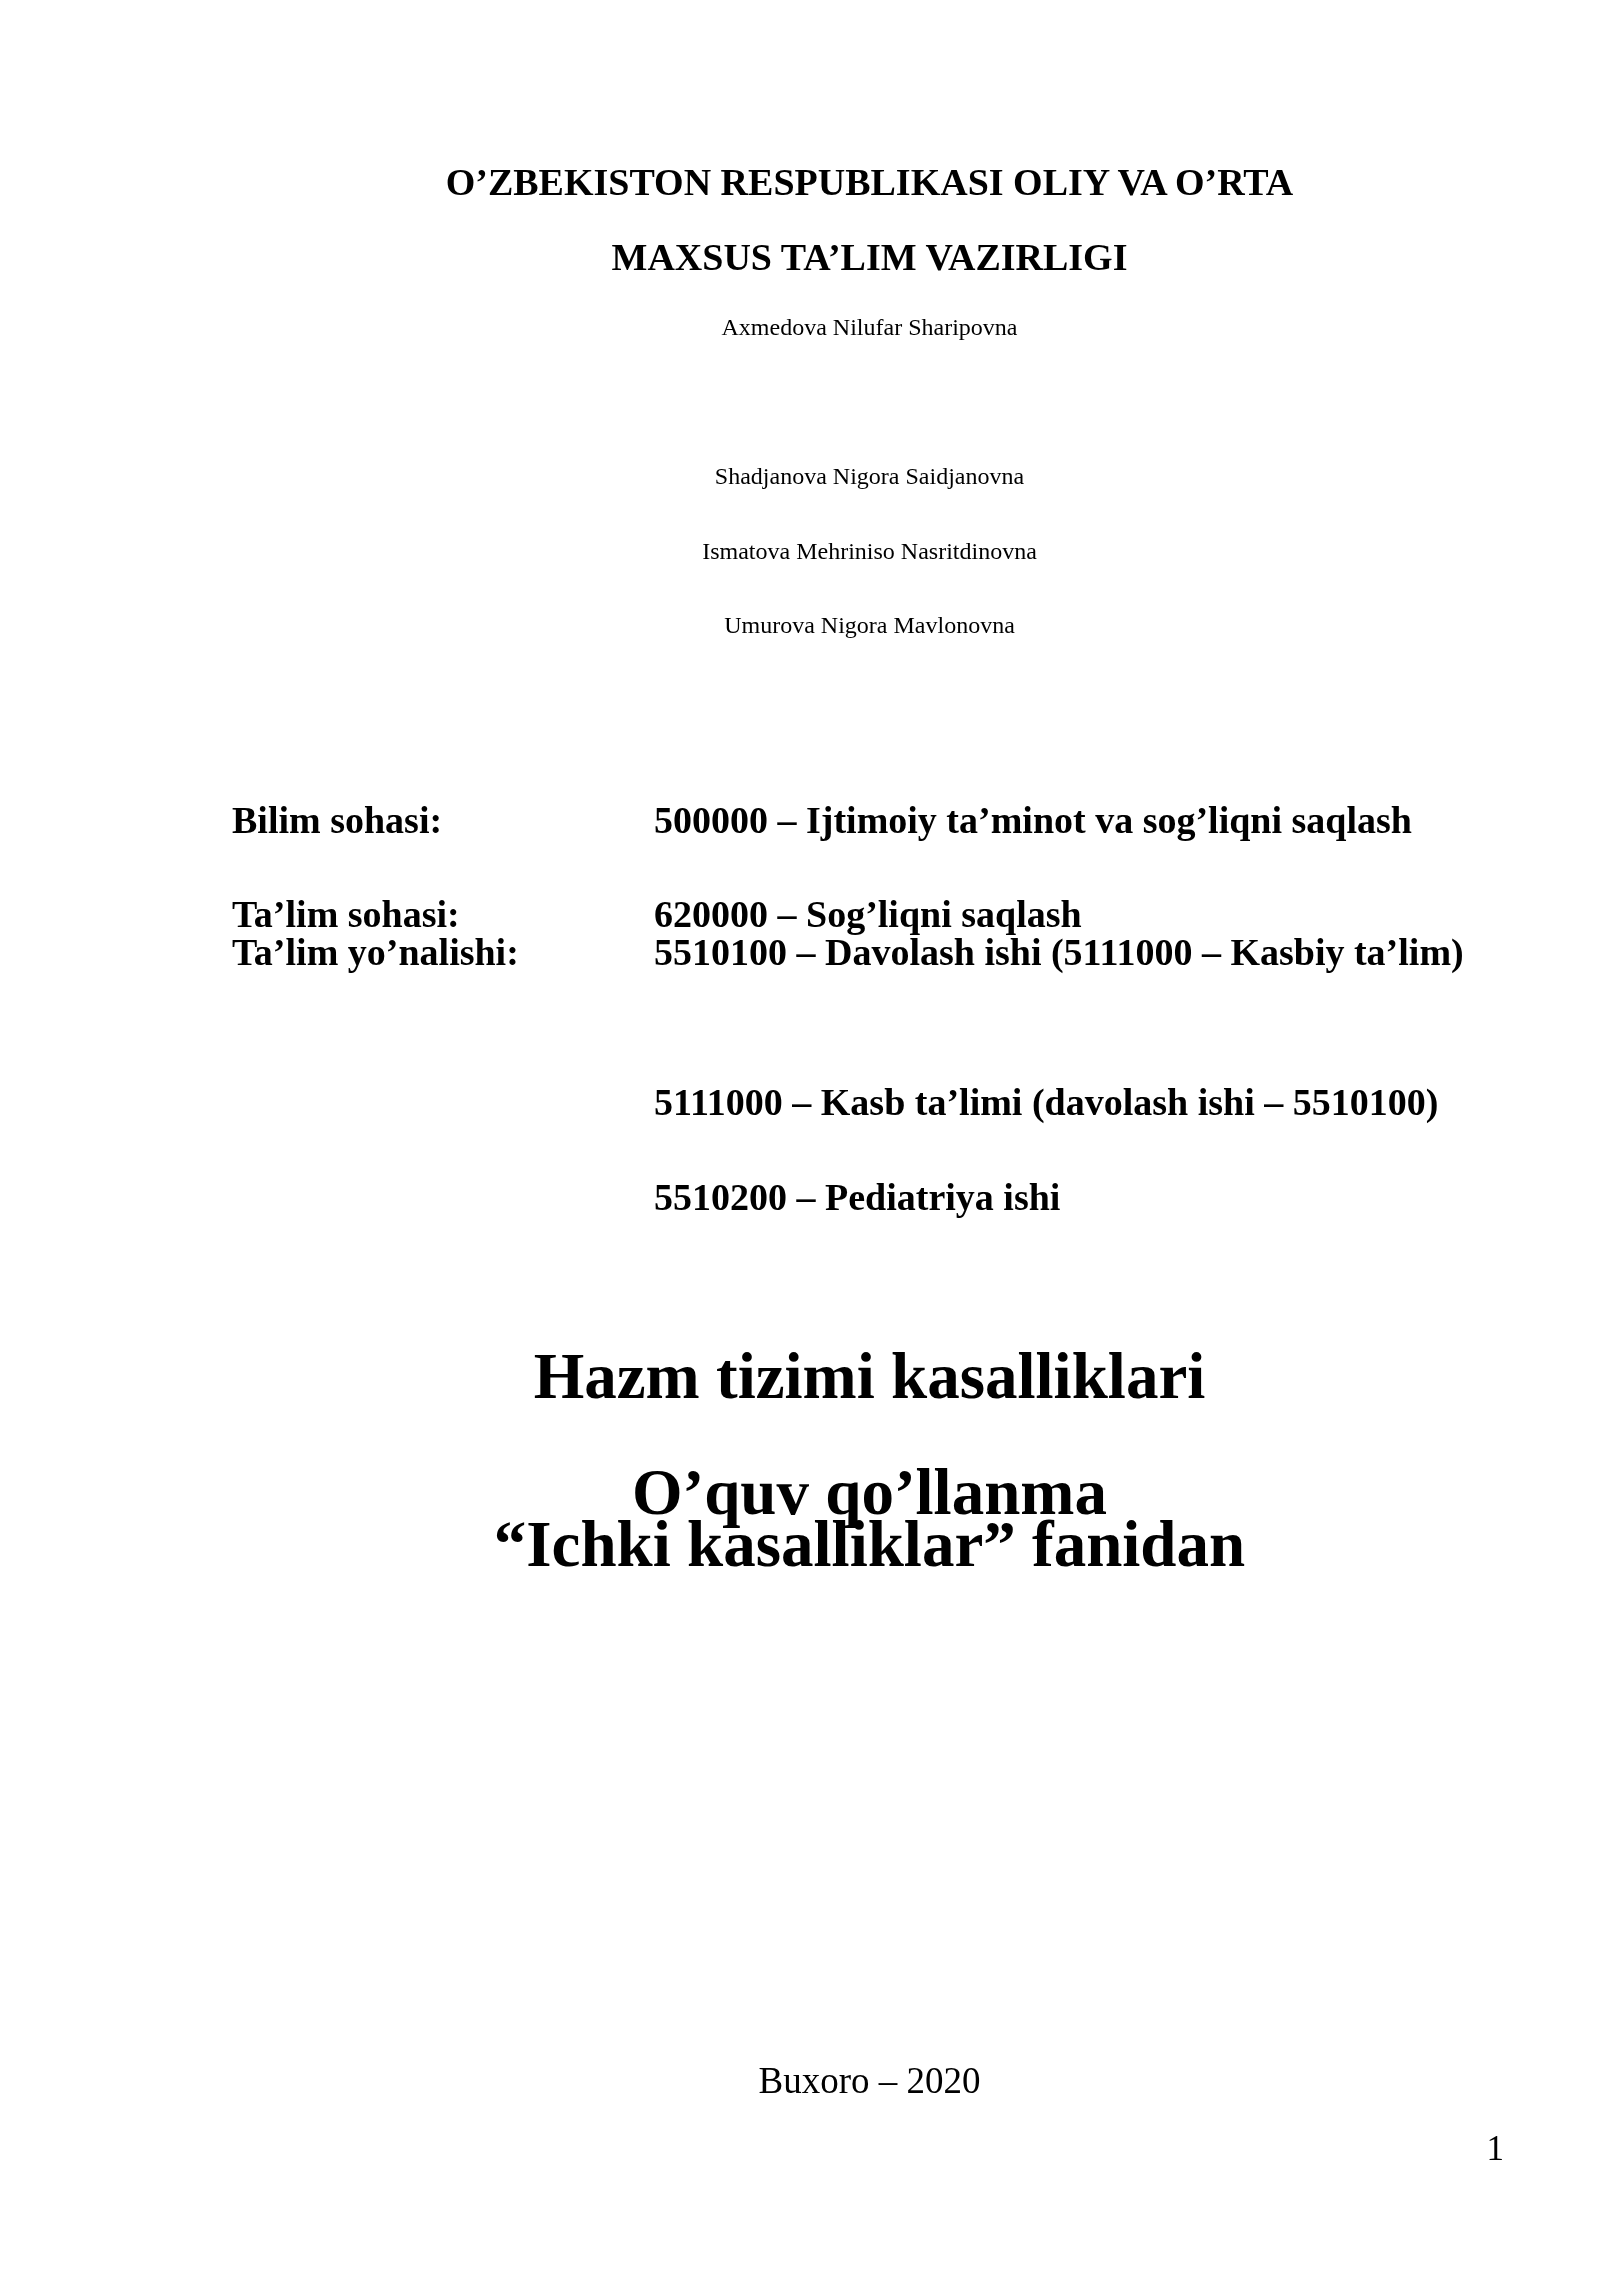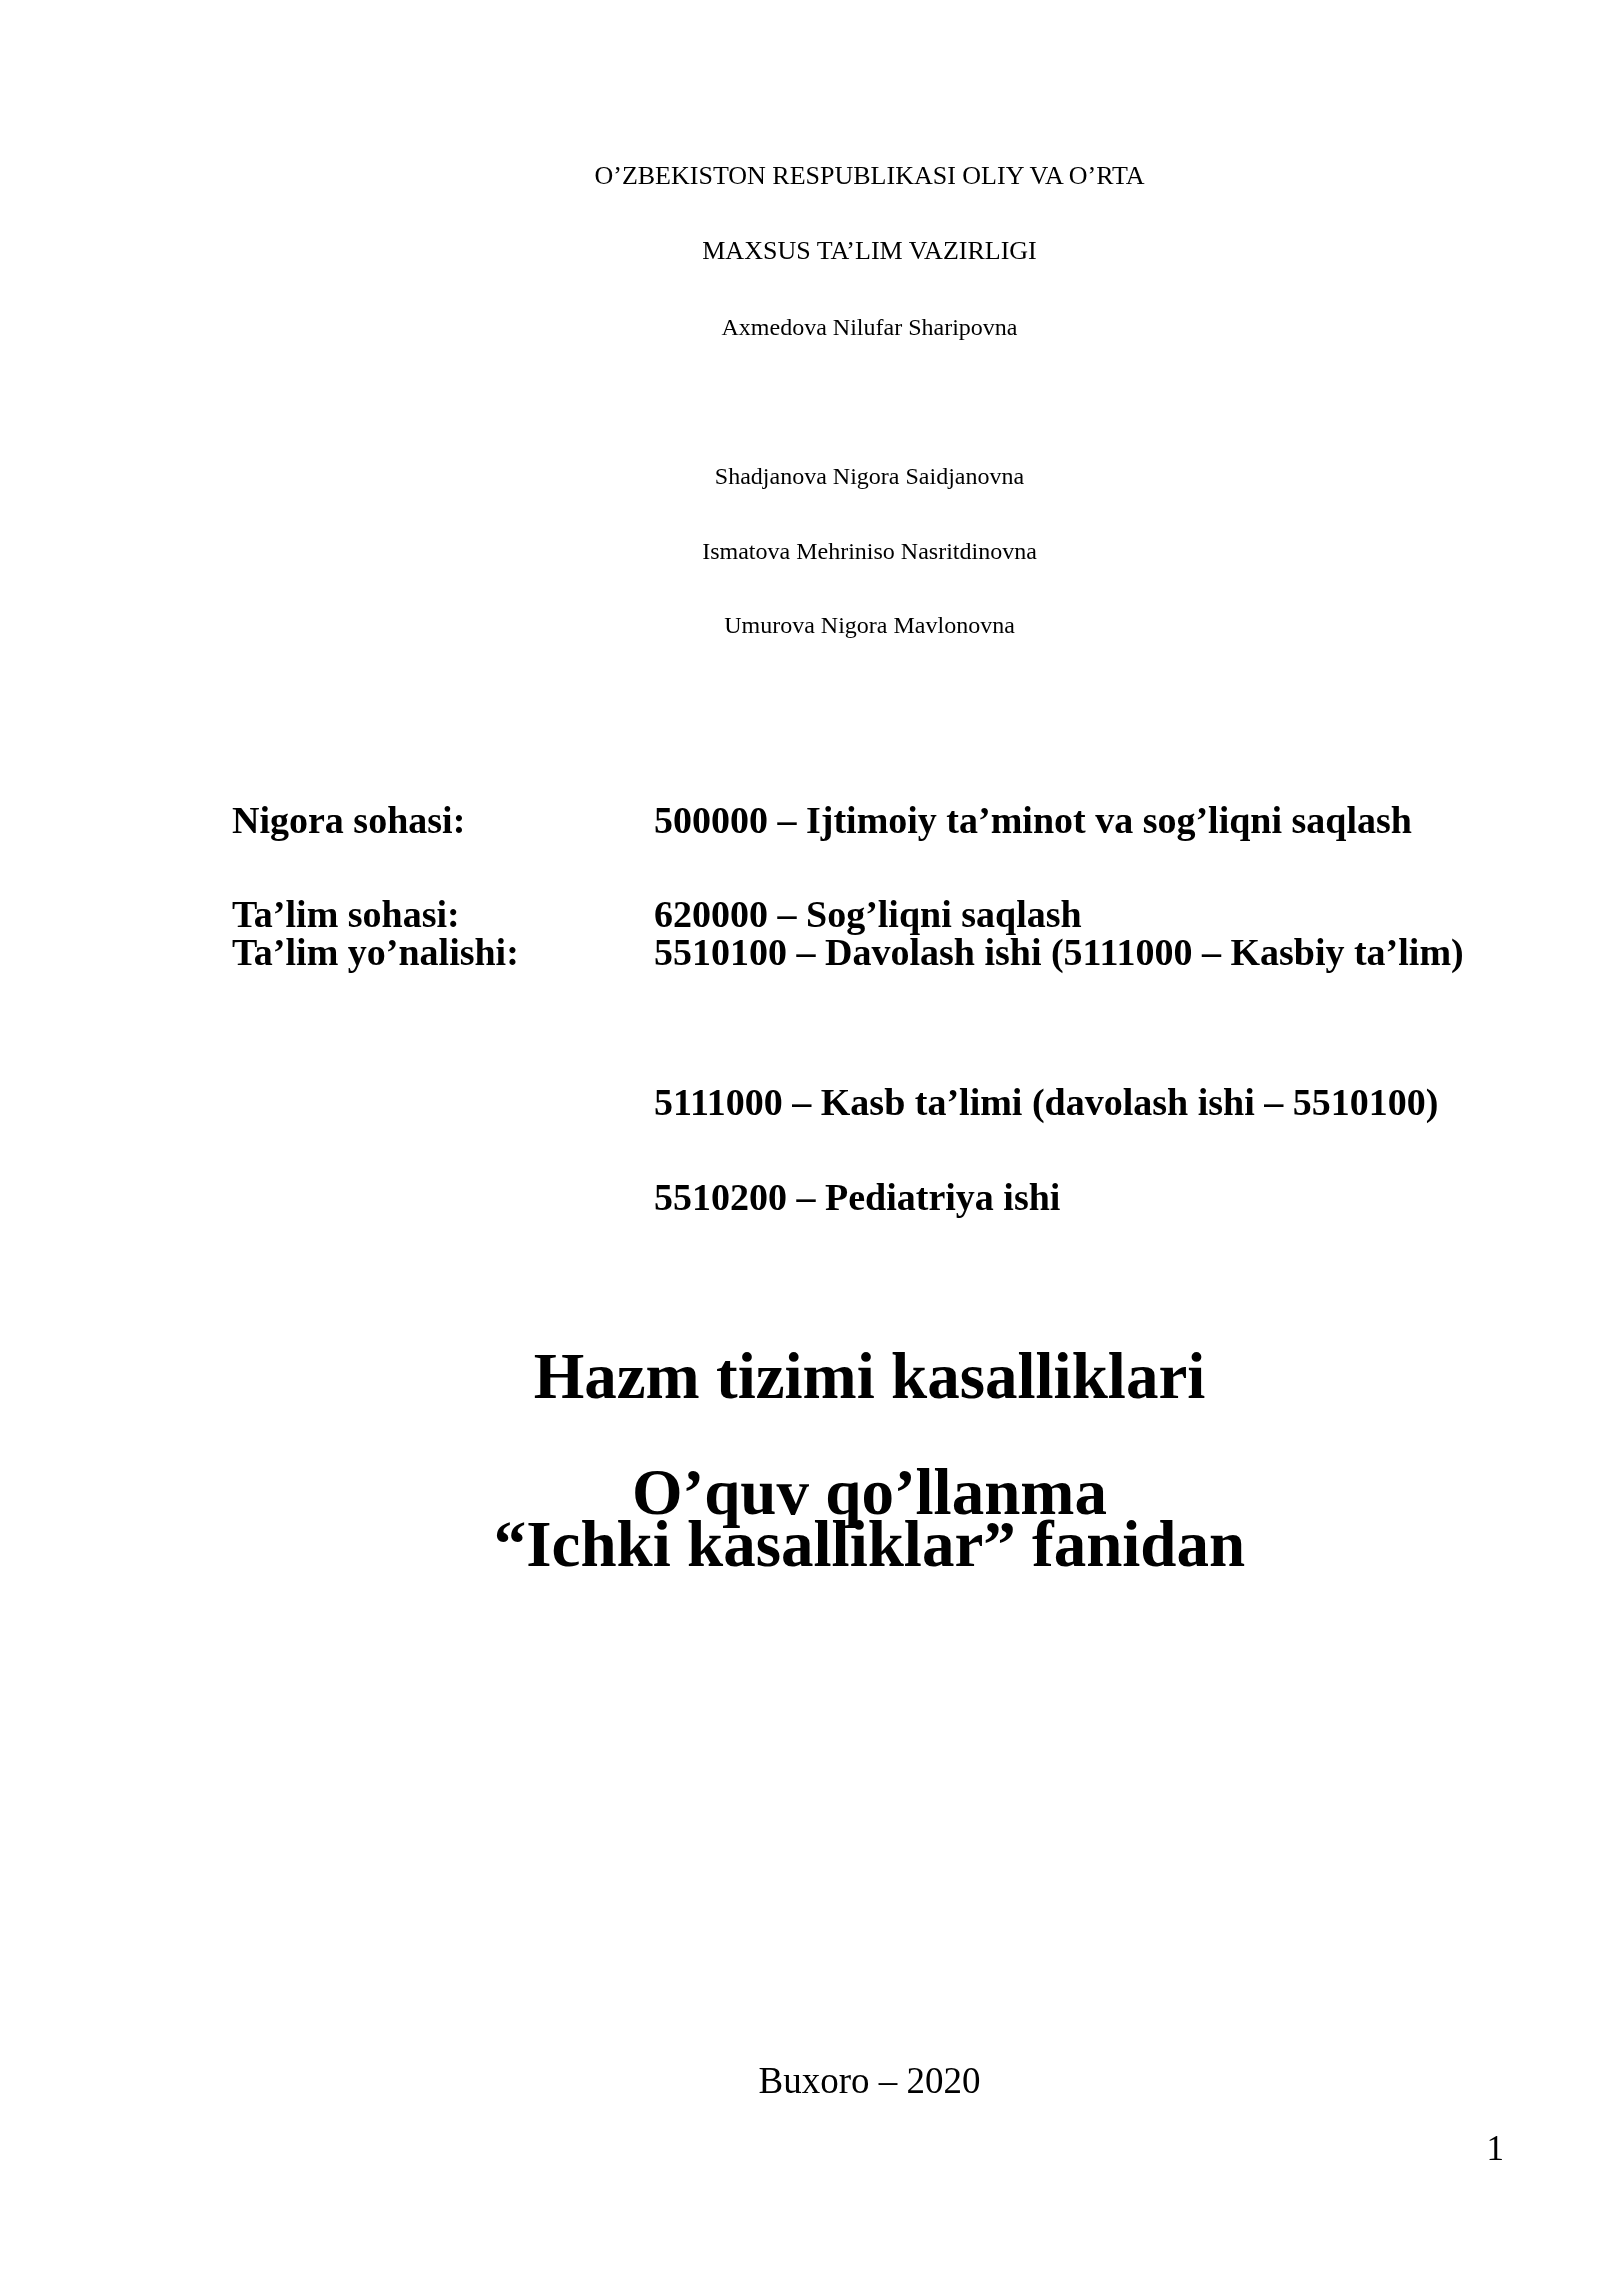--- a/index.html
+++ b/index.html
@@ -19,22 +19,22 @@
   .line {
     position: absolute;
     left: 232px;
     right: 116px;
     line-height: 1;
     white-space: nowrap;
   }
   .centered { text-align: center; }
 
   .header-line {
-    font-size: 26px;
-    font-weight: normal;
+    font-size: 38px;
+    font-weight: bold;
   }
   .header-line-1 { top: 163px; }
   .header-line-2 { top: 238px; }
 
   .author-line {
     font-size: 24px;
     font-weight: normal;
   }
   .author-0 { top: 315px; }
   .author-1 { top: 389px; }
@@ -91,21 +91,21 @@
   <div class="line centered header-line header-line-1">O’ZBEKISTON RESPUBLIKASI OLIY VA O’RTA</div>
 
   <div class="line centered header-line header-line-2">MAXSUS TA’LIM VAZIRLIGI</div>
 
   <div class="line centered author-line author-0">Axmedova Nilufar Sharipovna</div>
   <div class="line centered author-line author-2">Shadjanova Nigora Saidjanovna</div>
   <div class="line centered author-line author-3">Ismatova Mehriniso Nasritdinovna</div>
   <div class="line centered author-line author-4">Umurova Nigora Mavlonovna</div>
 
   <div class="line field-row field-row-0">
-    <span class="field-label">Nigora sohasi:</span>
+    <span class="field-label">Bilim sohasi:</span>
     <span class="field-value">500000 – Ijtimoiy ta’minot va sog’liqni saqlash</span>
   </div>
 
   <div class="line field-row field-row-1">
     <span class="field-label">Ta’lim sohasi:</span>
     <span class="field-value">620000 – Sog’liqni saqlash</span>
   </div>
 
   <div class="line field-row field-row-2">
     <span class="field-label">Ta’lim yo’nalishi:</span>

